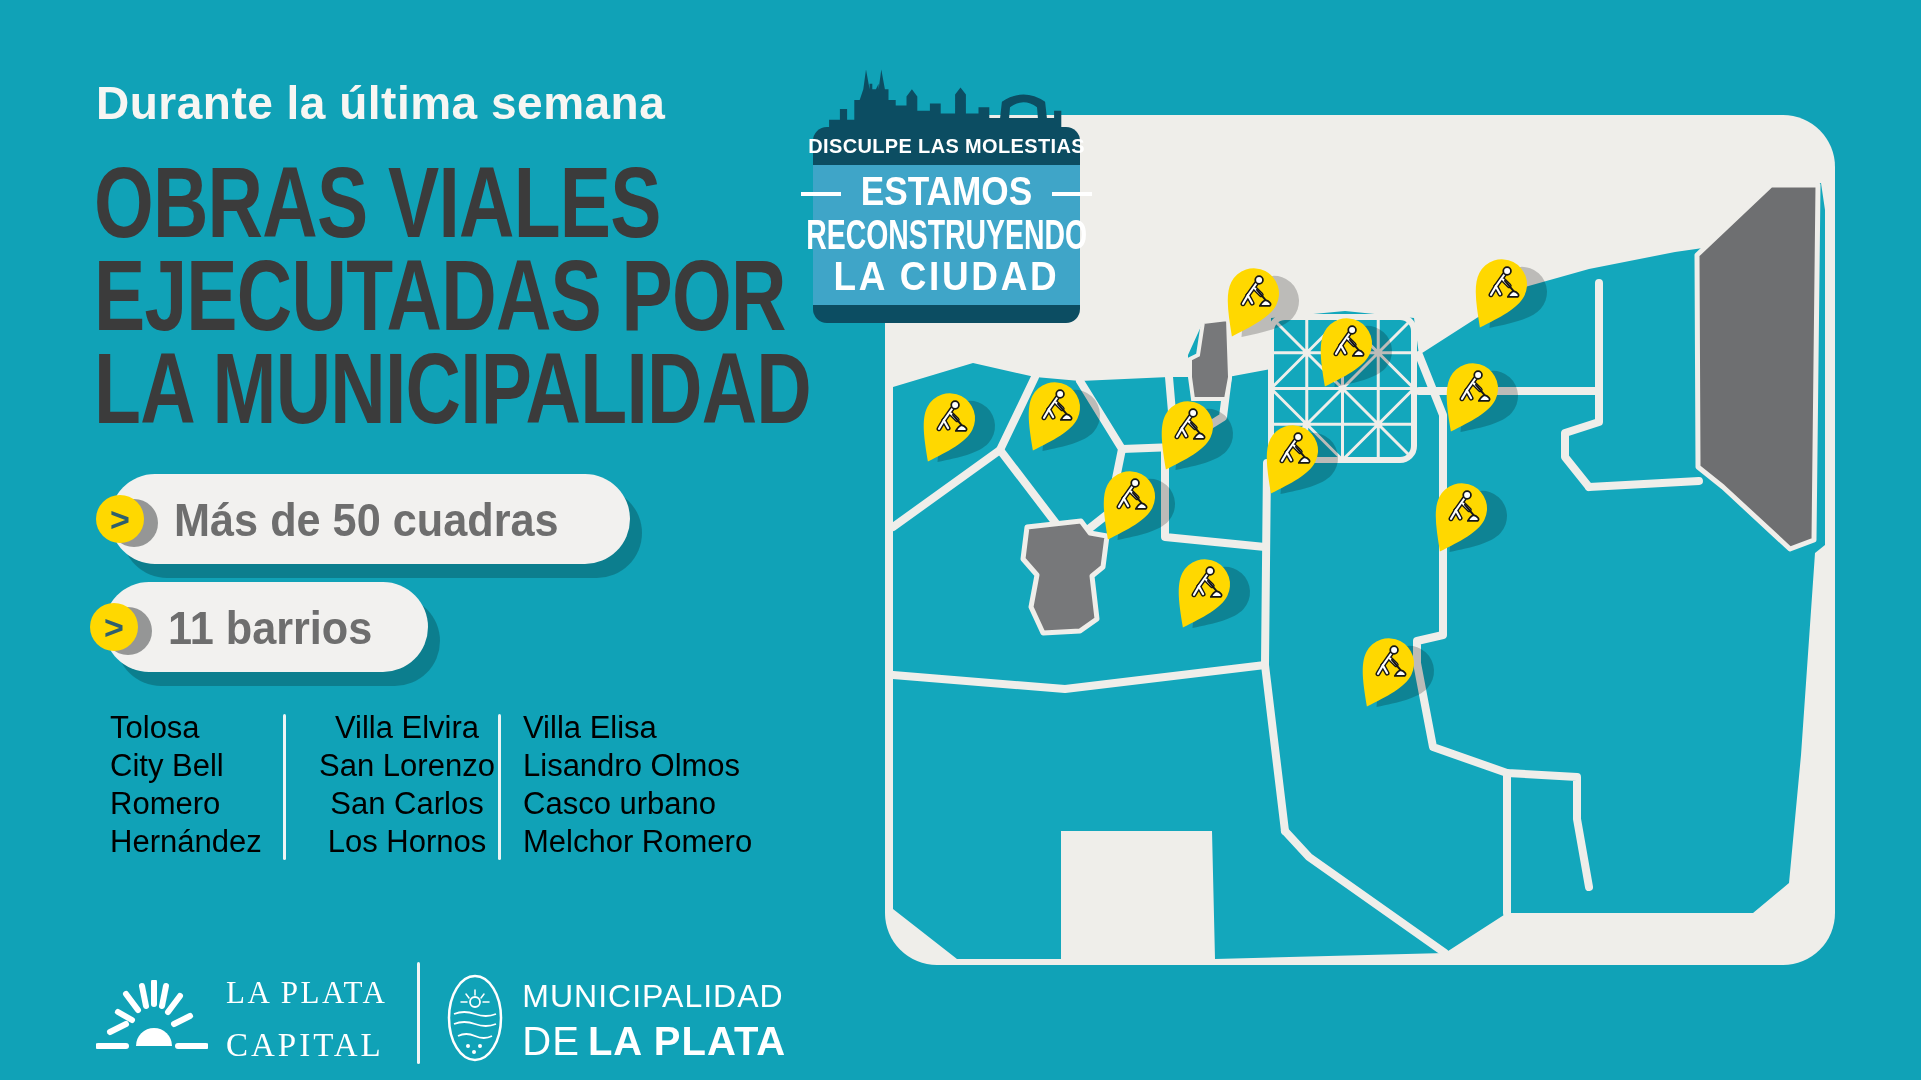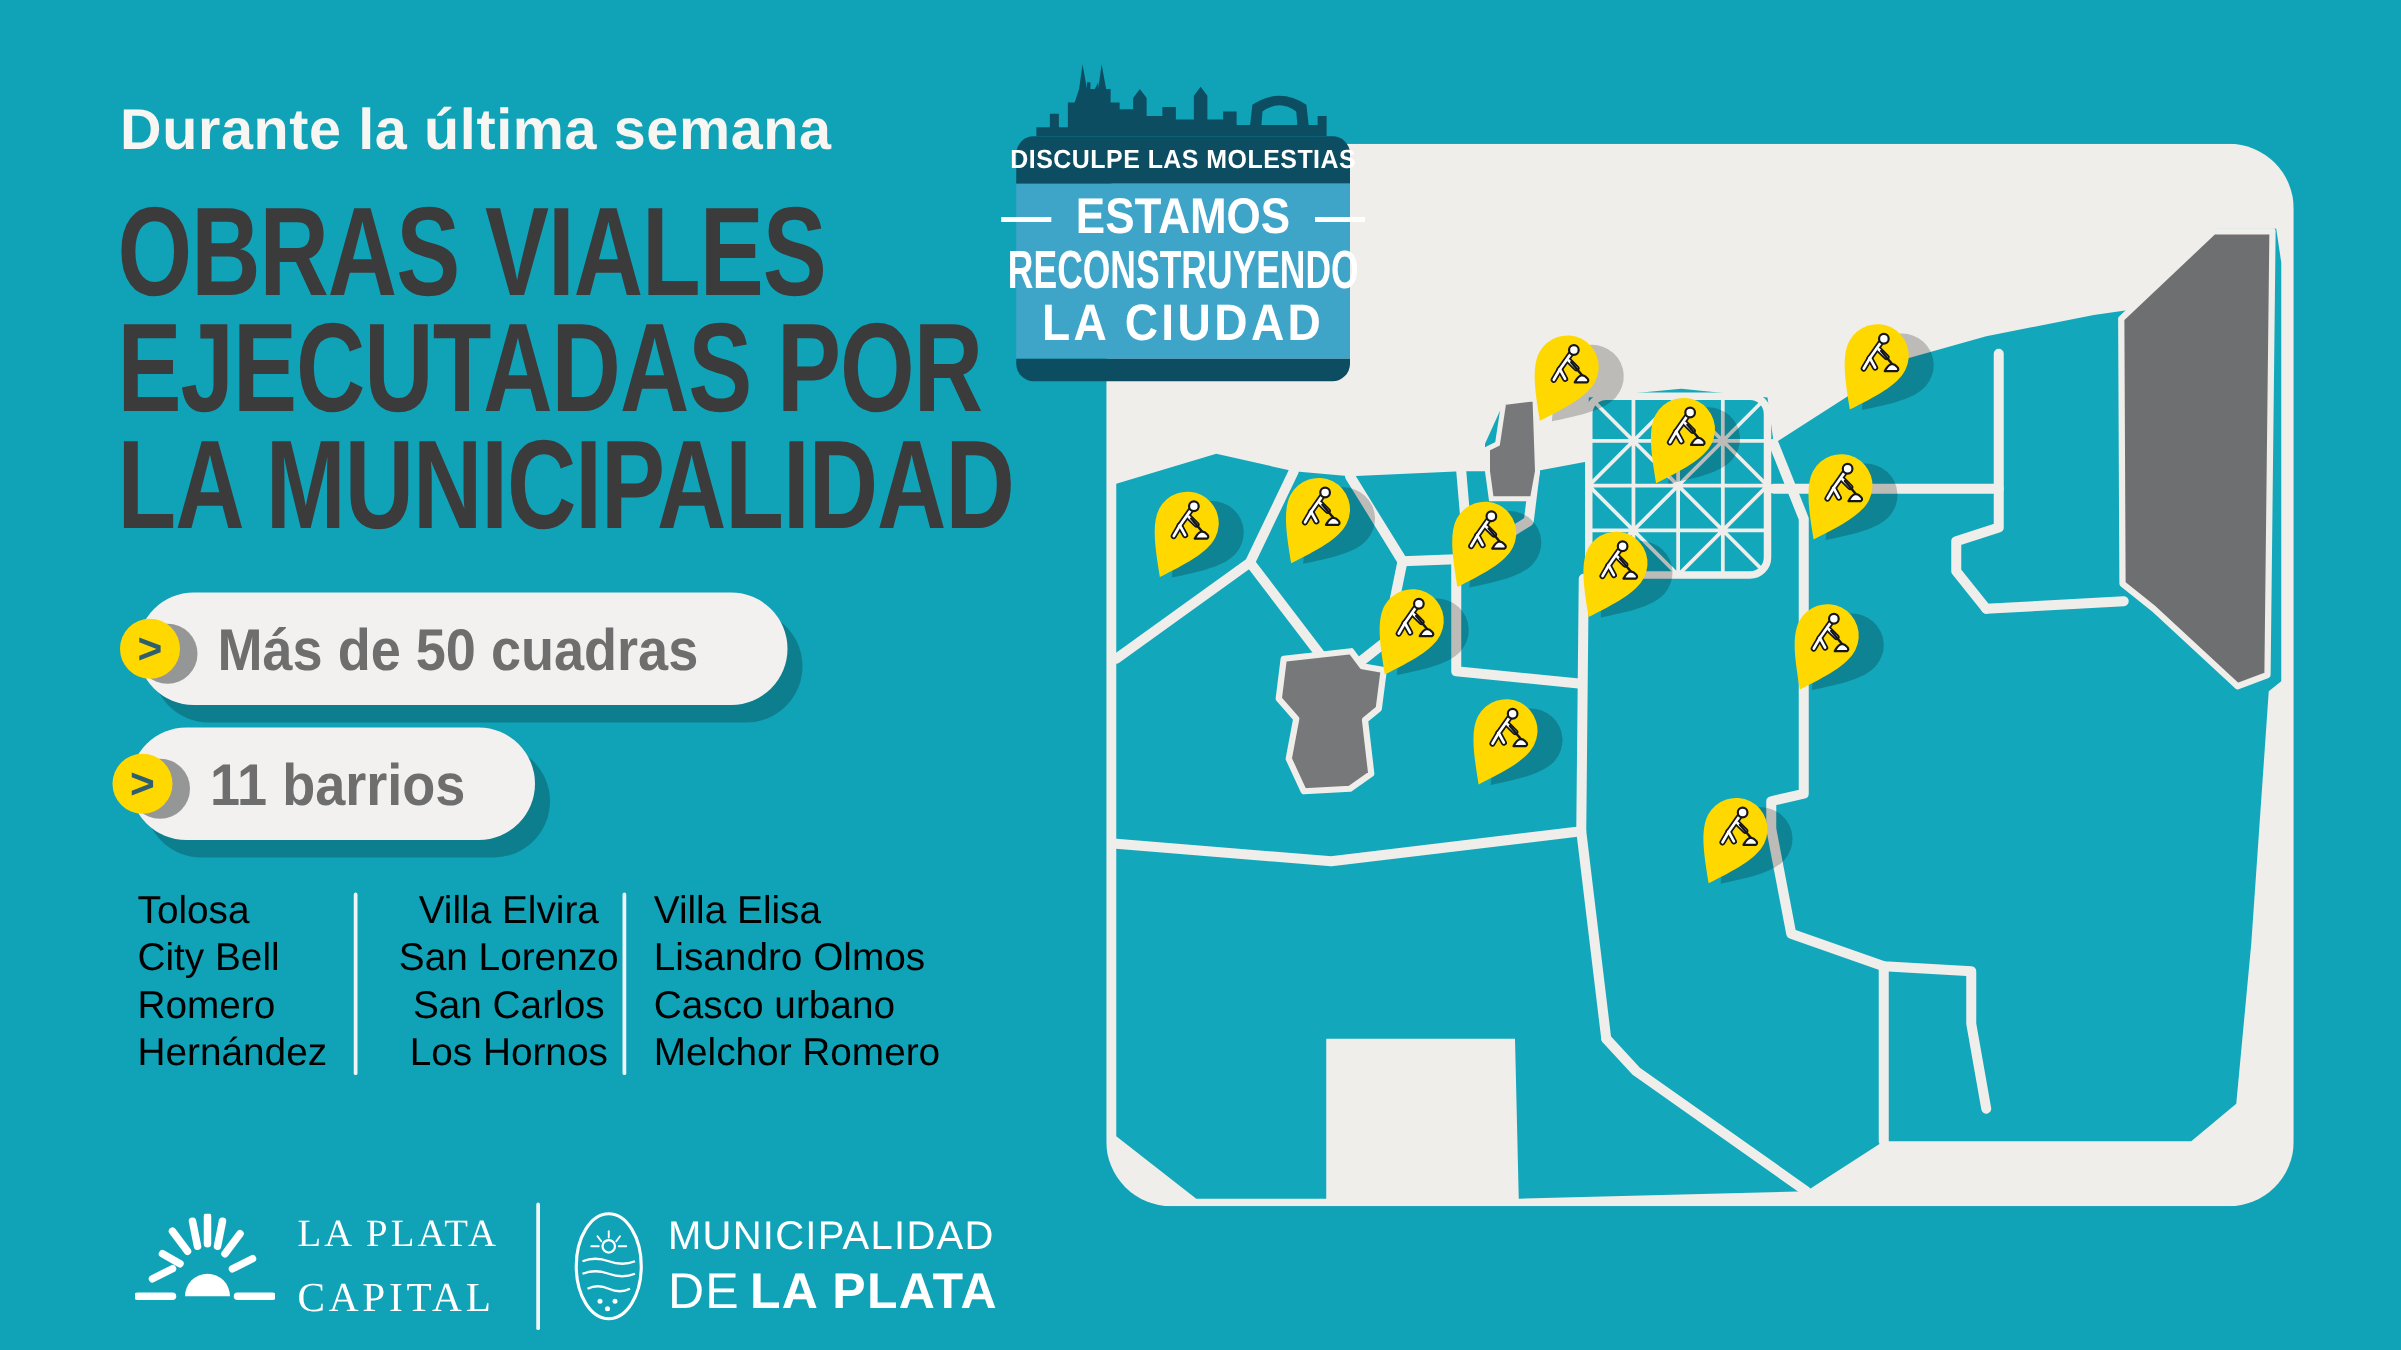--- a/index.html
+++ b/index.html
@@ -40,32 +40,32 @@
     font-size:34px;font-weight:800;color:#2F5F6E;
   }
   .hoods{position:absolute;left:110px;top:712px;display:flex;}
   .hood-col{display:flex;flex-direction:column;gap:5px;}
   .hood-col .hood-item{font-size:31px;color:#000000;line-height:1.06;white-space:nowrap;}
   #hood-col-1{width:173px;}
   #hood-col-2{width:182px;margin-left:30px;text-align:center;}
   #hood-col-3{margin-left:22px;}
   .hood-div{width:3px;background:#EDF5F5;border-radius:2px;height:146px;margin-top:2px;}
   
-  .footer{position:absolute;left:108px;top:962px;display:flex;align-items:center;color:#fff;}
+  .footer{position:absolute;left:96px;top:962px;display:flex;align-items:flex-end;color:#fff;}
   .brand1-text{margin-left:18px;font-family:"Liberation Serif","DejaVu Serif",serif;}
   .brand1-line1{font-size:31px;letter-spacing:2.5px;font-weight:400;}
   .brand1-line2{font-size:33px;letter-spacing:3px;font-weight:400;margin-top:16px;}
   .footer-div{width:3px;height:102px;background:#F2F5F5;margin:0 26px 0 30px;border-radius:2px;}
   .brand2-text{margin-left:18px;}
   .brand2-line1{font-size:32px;font-weight:400;letter-spacing:1px;}
   .brand2-line2{font-size:40px;margin-top:4px;letter-spacing:1px;}
   .brand2-line2 .de{font-weight:400;margin-right:8px;}
   .brand2-line2 .lp{font-weight:800;}
   
-  .badge{position:absolute;left:813px;top:46px;width:267px;z-index:5;}
+  .badge{position:absolute;left:813px;top:64px;width:267px;z-index:5;}
   .badge-skyline{display:block;margin:0 auto;width:238px;height:63px;}
   .badge-band-top{
     height:38px;background:#0C4D62;border-radius:14px 14px 0 0;
     display:flex;align-items:center;justify-content:center;
   }
   .badge-band-top span{
     color:#fff;font-size:21px;font-weight:800;letter-spacing:.4px;white-space:nowrap;
     transform:scaleX(.95);
   }
   .badge-panel{

